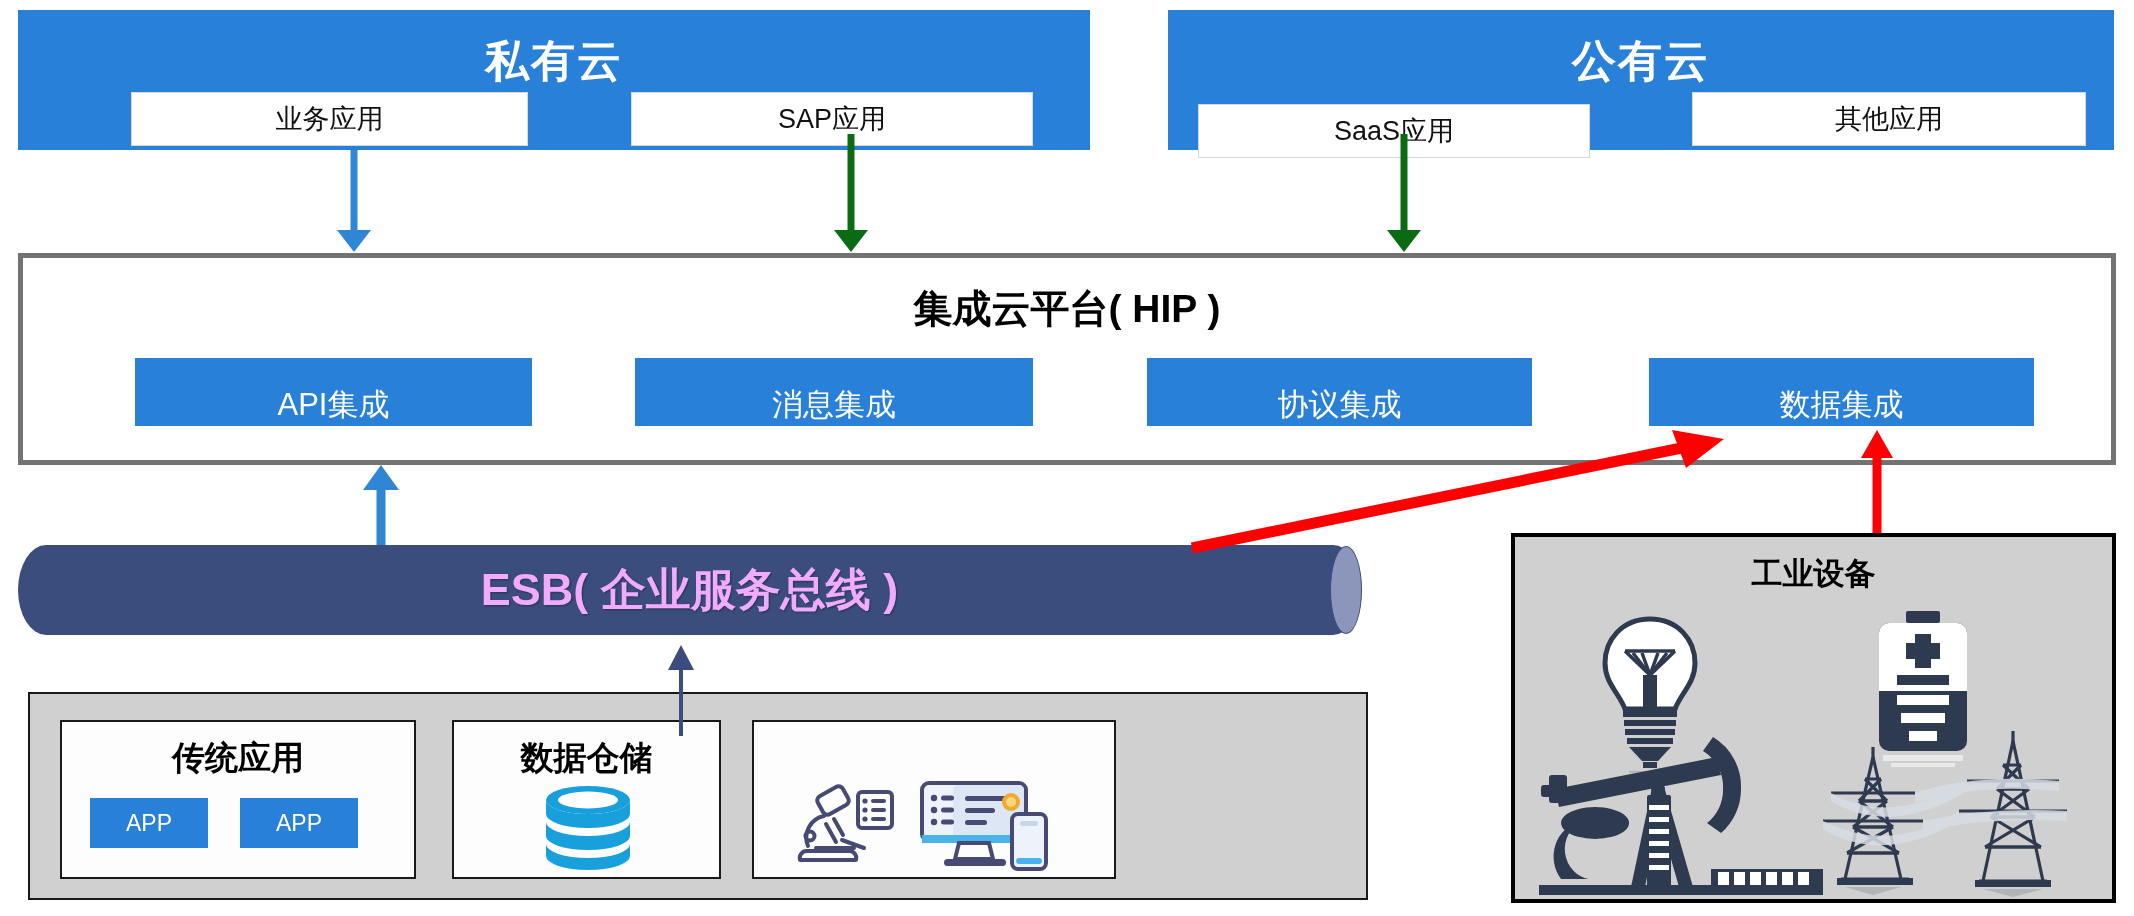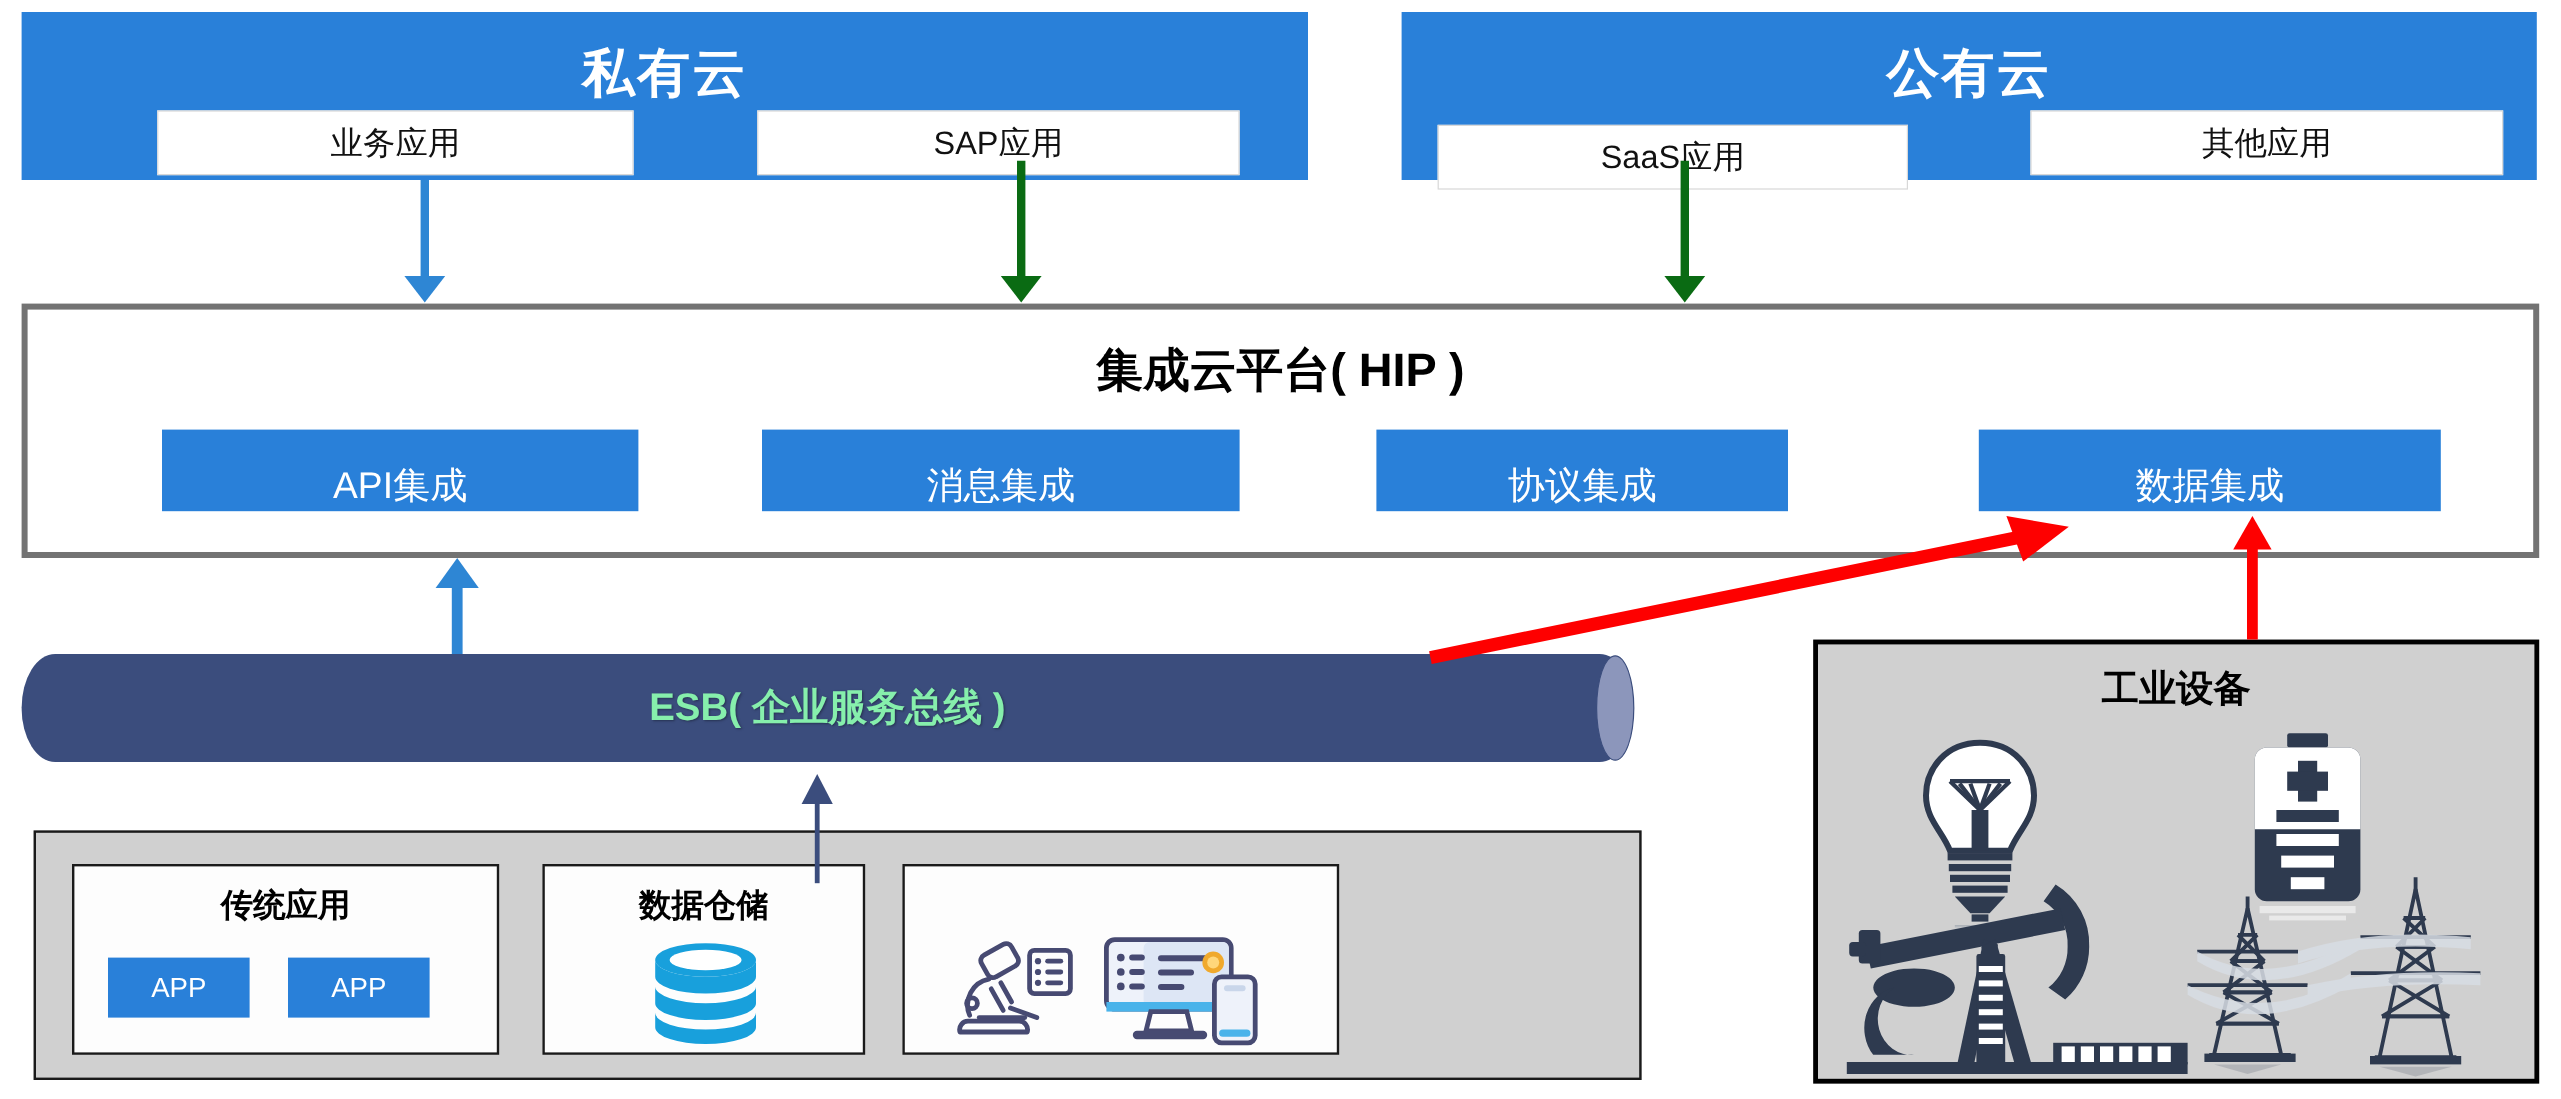--- a/index.html
+++ b/index.html
@@ -80,42 +80,42 @@
     width: 30px;
     border-radius: 50%;
     background: #8c96bb;
     border: 1px solid #3b4d7d;
   }
   .esb-label {
     position: absolute;
     left: 0; right: 0; top: 50%;
     transform: translateY(-50%);
     text-align: center;
-    color: #86efac;
-    font-size: 32px;
+    color: #f0abfc;
+    font-size: 45px;
     font-weight: bold;
     text-shadow: 1px 1px 2px rgba(0,0,0,.35);
   }
 
   
   .gray-group {
     background: #d0d0d0;
     border: 2px solid #1a1a1a;
   }
   .white-card {
     position: absolute;
     background: #fdfdfd;
     border: 2px solid #1a1a1a;
   }
   .card-title {
     position: absolute;
     left: 0; right: 0; top: 14px;
     text-align: center;
     color: #000000;
-    font-size: 27px;
+    font-size: 33px;
     font-weight: bold;
   }
   .app-chip {
     position: absolute;
     background: #2980d9;
     display: flex;
     align-items: center;
     justify-content: center;
     color: #ffffff;
     font-size: 23px;
@@ -169,21 +169,21 @@
   </div>
 
   <div class="abs hip-panel" style="left:18px; top:253px; width:2098px; height:212px;">
     <div class="hip-title">集成云平台( HIP )</div>
     <div class="hip-chip" style="left:112px; top:100px; width:397px; height:68px;">
       <span>API集成</span>
     </div>
     <div class="hip-chip" style="left:612px; top:100px; width:398px; height:68px;">
       <span>消息集成</span>
     </div>
-    <div class="hip-chip" style="left:1124px; top:100px; width:343px; height:68px;">
+    <div class="hip-chip" style="left:1124px; top:100px; width:385px; height:68px;">
       <span>协议集成</span>
     </div>
     <div class="hip-chip" style="left:1626px; top:100px; width:385px; height:68px;">
       <span>数据集成</span>
     </div>
   </div>
 
   <div class="esb" style="left:18px; top:545px; width:1343px; height:90px;">
     <div class="esb-label">ESB( 企业服务总线 )</div>
     <div class="esb-cap"></div>

